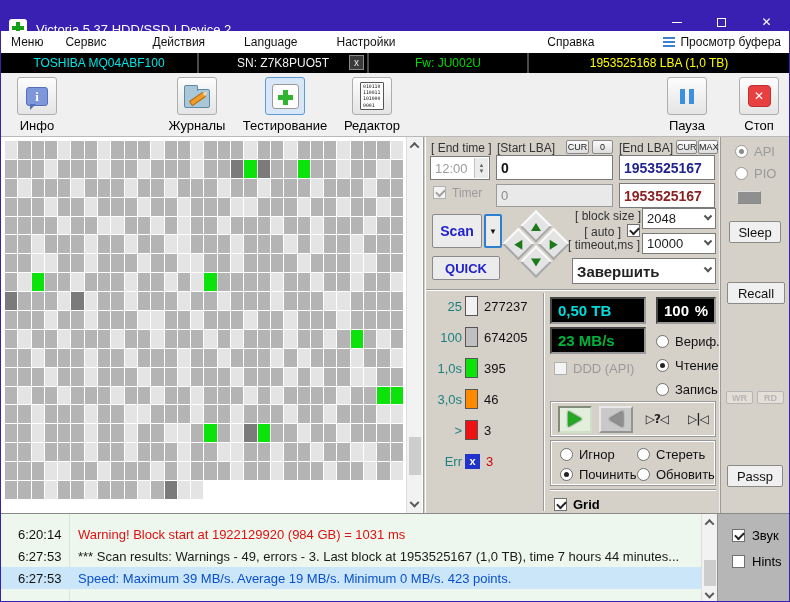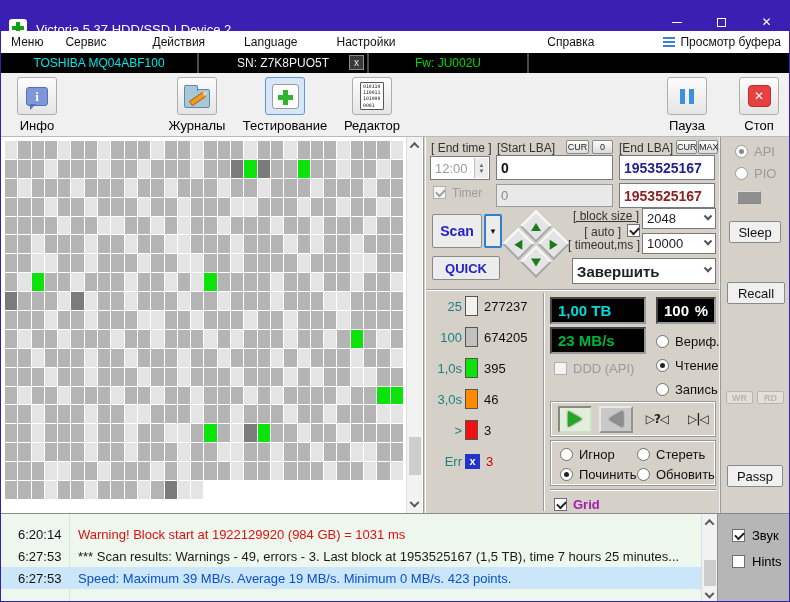--- a/index.html
+++ b/index.html
@@ -132,21 +132,21 @@
   .ddd-row { position:absolute; left:128px; top:224px; display:flex; align-items:center; gap:6px; color:#9a9a9a; font-size:13px; }
   .transport { position:absolute; left:124px; top:264px; width:166px; height:36px; border:1px solid #999; box-shadow:inset 0 0 0 1px #fff; display:flex; align-items:center; gap:7px; padding-left:7px; }
   .t-play { width:34px; height:27px; background:#e3eedd; border:2px inset #cfe0c8; display:flex; align-items:center; justify-content:center; }
   .t-play i { display:block; width:0; height:0; border-top:8px solid transparent; border-bottom:8px solid transparent; border-left:14px solid #22a822; filter:drop-shadow(0 0 1px #114411); }
   .t-back { width:34px; height:27px; background:#c9c9c9; border:2px outset #e8e8e8; display:flex; align-items:center; justify-content:center; }
   .t-back i { display:block; width:0; height:0; border-top:8px solid transparent; border-bottom:8px solid transparent; border-right:14px solid #8f8f8f; filter:drop-shadow(0 0 1px #333); }
   .t-glyph { font:bold 12px "DejaVu Sans",sans-serif; color:#222; width:34px; text-align:center; letter-spacing:-1px; }
   .actions { position:absolute; left:124px; top:303px; width:166px; height:46px; border:1px solid #999; box-shadow:inset 0 0 0 1px #fff; }
   .actions .radio-row { position:absolute; }
   .grid-row { position:absolute; left:128px; top:360px; display:flex; align-items:center; gap:6px; }
-  .grid-row .glbl { font:bold 13px "Liberation Sans",sans-serif; color:#a21caf; }
+  .grid-row .glbl { font:bold 13px "Liberation Sans",sans-serif; color:#000000; }
   .lcd-elapsed { left:178px; top:354px; width:112px; height:24px; color:#93a61e; font:bold 14px "DejaVu Sans Mono",monospace; letter-spacing:2px; justify-content:center;
     background-image:radial-gradient(#16331a 1px, transparent 1px); background-size:4px 4px; background-color:#020a02; }
   
   .side { position:absolute; left:718px; top:136px; width:72px; height:376px; background:#d5d1c9; border-left:2px ridge #efefef; font-size:13px; color:#9a9a9a; }
   .side .radio-row { position:absolute; color:#9a9a9a; }
   .ind-rect { position:absolute; left:16px; top:54px; width:24px; height:13px; background:#8f8f8f; border:1px outset #ddd; }
   .sbtn { position:absolute; background:#f0f0f0; border:1px solid #8a8a8a; border-radius:2px; display:flex; align-items:center; justify-content:center; font-size:13px; color:#111; }
   .sleep-btn { left:8px; top:84px; width:52px; height:22px; }
   .recall-btn { left:6px; top:145px; width:58px; height:22px; }
   .wr-btn { left:5px; top:254px; width:27px; height:13px; font:bold 9px "Liberation Sans",sans-serif; color:#b5b5b5; background:#e4e0d8; border-color:#b5b5b5; }
@@ -210,20 +210,21 @@
   <div class="devicebar">
     <div class="dseg seg-model">TOSHIBA MQ04ABF100</div>
     <div class="dsep"></div>
     <div class="dseg seg-serial">
       <span>SN: Z7K8PUO5T</span>
       <span class="chip-x">x</span>
     </div>
     <div class="dsep"></div>
     <div class="dseg seg-fw">Fw: JU002U</div>
     <div class="dsep"></div>
+    <div class="dseg seg-cap">1953525168 LBA (1,0 TB)</div>
   </div>
 
   <div class="toolbar">
     <div class="tbtn" style="left:6px;width:60px;">
       <div class="icon-box">
           <div class="ic-info">i</div>
         </div>
       <span class="tlabel">Инфо</span>
     </div>
     <div class="tbtn active" style="left:238px;width:92px;">
@@ -885,21 +886,21 @@
           <span class="tri tri-right"></span>
         </div>
       <div class="dbtn">
           <span class="tri tri-left"></span>
         </div>
       <div class="dbtn">
           <span class="tri tri-down"></span>
         </div>
     </div>
 
-    <span class="lbl" style="left:145px;top:72px;width:70px;text-align:center;text-decoration:underline;">[ block size ]</span>
+    <span class="lbl" style="left:145px;top:72px;width:70px;text-align:right;">[ block size ]</span>
     <span class="lbl" style="left:150px;top:88px;width:45px;text-align:right;">[ auto ]</span>
     <span class="cb on" style="position:absolute;left:201px;top:87px;"></span>
     <div class="sel sel-bs">
         <span>2048</span>
         <span class="chev"></span>
       </div>
     <span class="lbl" style="left:140px;top:101px;width:74px;text-align:right;">[ timeout,ms ]</span>
     <div class="sel sel-to">
         <span>10000</span>
         <span class="chev"></span>
@@ -943,21 +944,21 @@
           <span class="stat-count">3</span>
         </div>
         <div class="stat-row">
           <span class="stat-label">Err</span>
           <span class="stat-block err">x</span>
           <span class="stat-count" style="color: rgb(208, 0, 0);">3</span>
         </div>
       </div>
 
     <div class="lcd lcd-cap">
-        <span>1,00 TB</span>
+        <span>0,50 TB</span>
       </div>
     <div class="lcd lcd-pct">
       <span>100</span>
       <span>%</span>
     </div>
     <div class="lcd lcd-spd">
         <span>23 MB/s</span>
       </div>
 
     <div id="mode-radios" class="mode-radios">
@@ -1045,21 +1046,21 @@
 
   <div class="log">
     <div class="log-vline"></div>
     <div id="log-rows" class="log-rows">
         <div class="log-row warning">
           <span class="log-time">6:20:14</span>
           <span class="log-text">Warning! Block start at 1922129920 (984 GB)  = 1031 ms</span>
         </div>
         <div class="log-row normal">
           <span class="log-time">6:27:53</span>
-          <span class="log-text">*** Scan results: Warnings - 49, errors - 3. Last block at 1953525167 (1,5 TB), time 7 hours 25 minutes...</span>
+          <span class="log-text">*** Scan results: Warnings - 49, errors - 3. Last block at 1953525167 (1,0 TB), time 7 hours 44 minutes...</span>
         </div>
         <div class="log-row selected">
           <span class="log-time">6:27:53</span>
           <span class="log-text">Speed: Maximum 39 MB/s. Average 19 MB/s. Minimum 0 MB/s. 423 points.</span>
         </div>
       </div>
     <div class="log-scroll">
       <div class="sb-arrow" style="top:0;">
           <span class="chev up"></span>
         </div>

